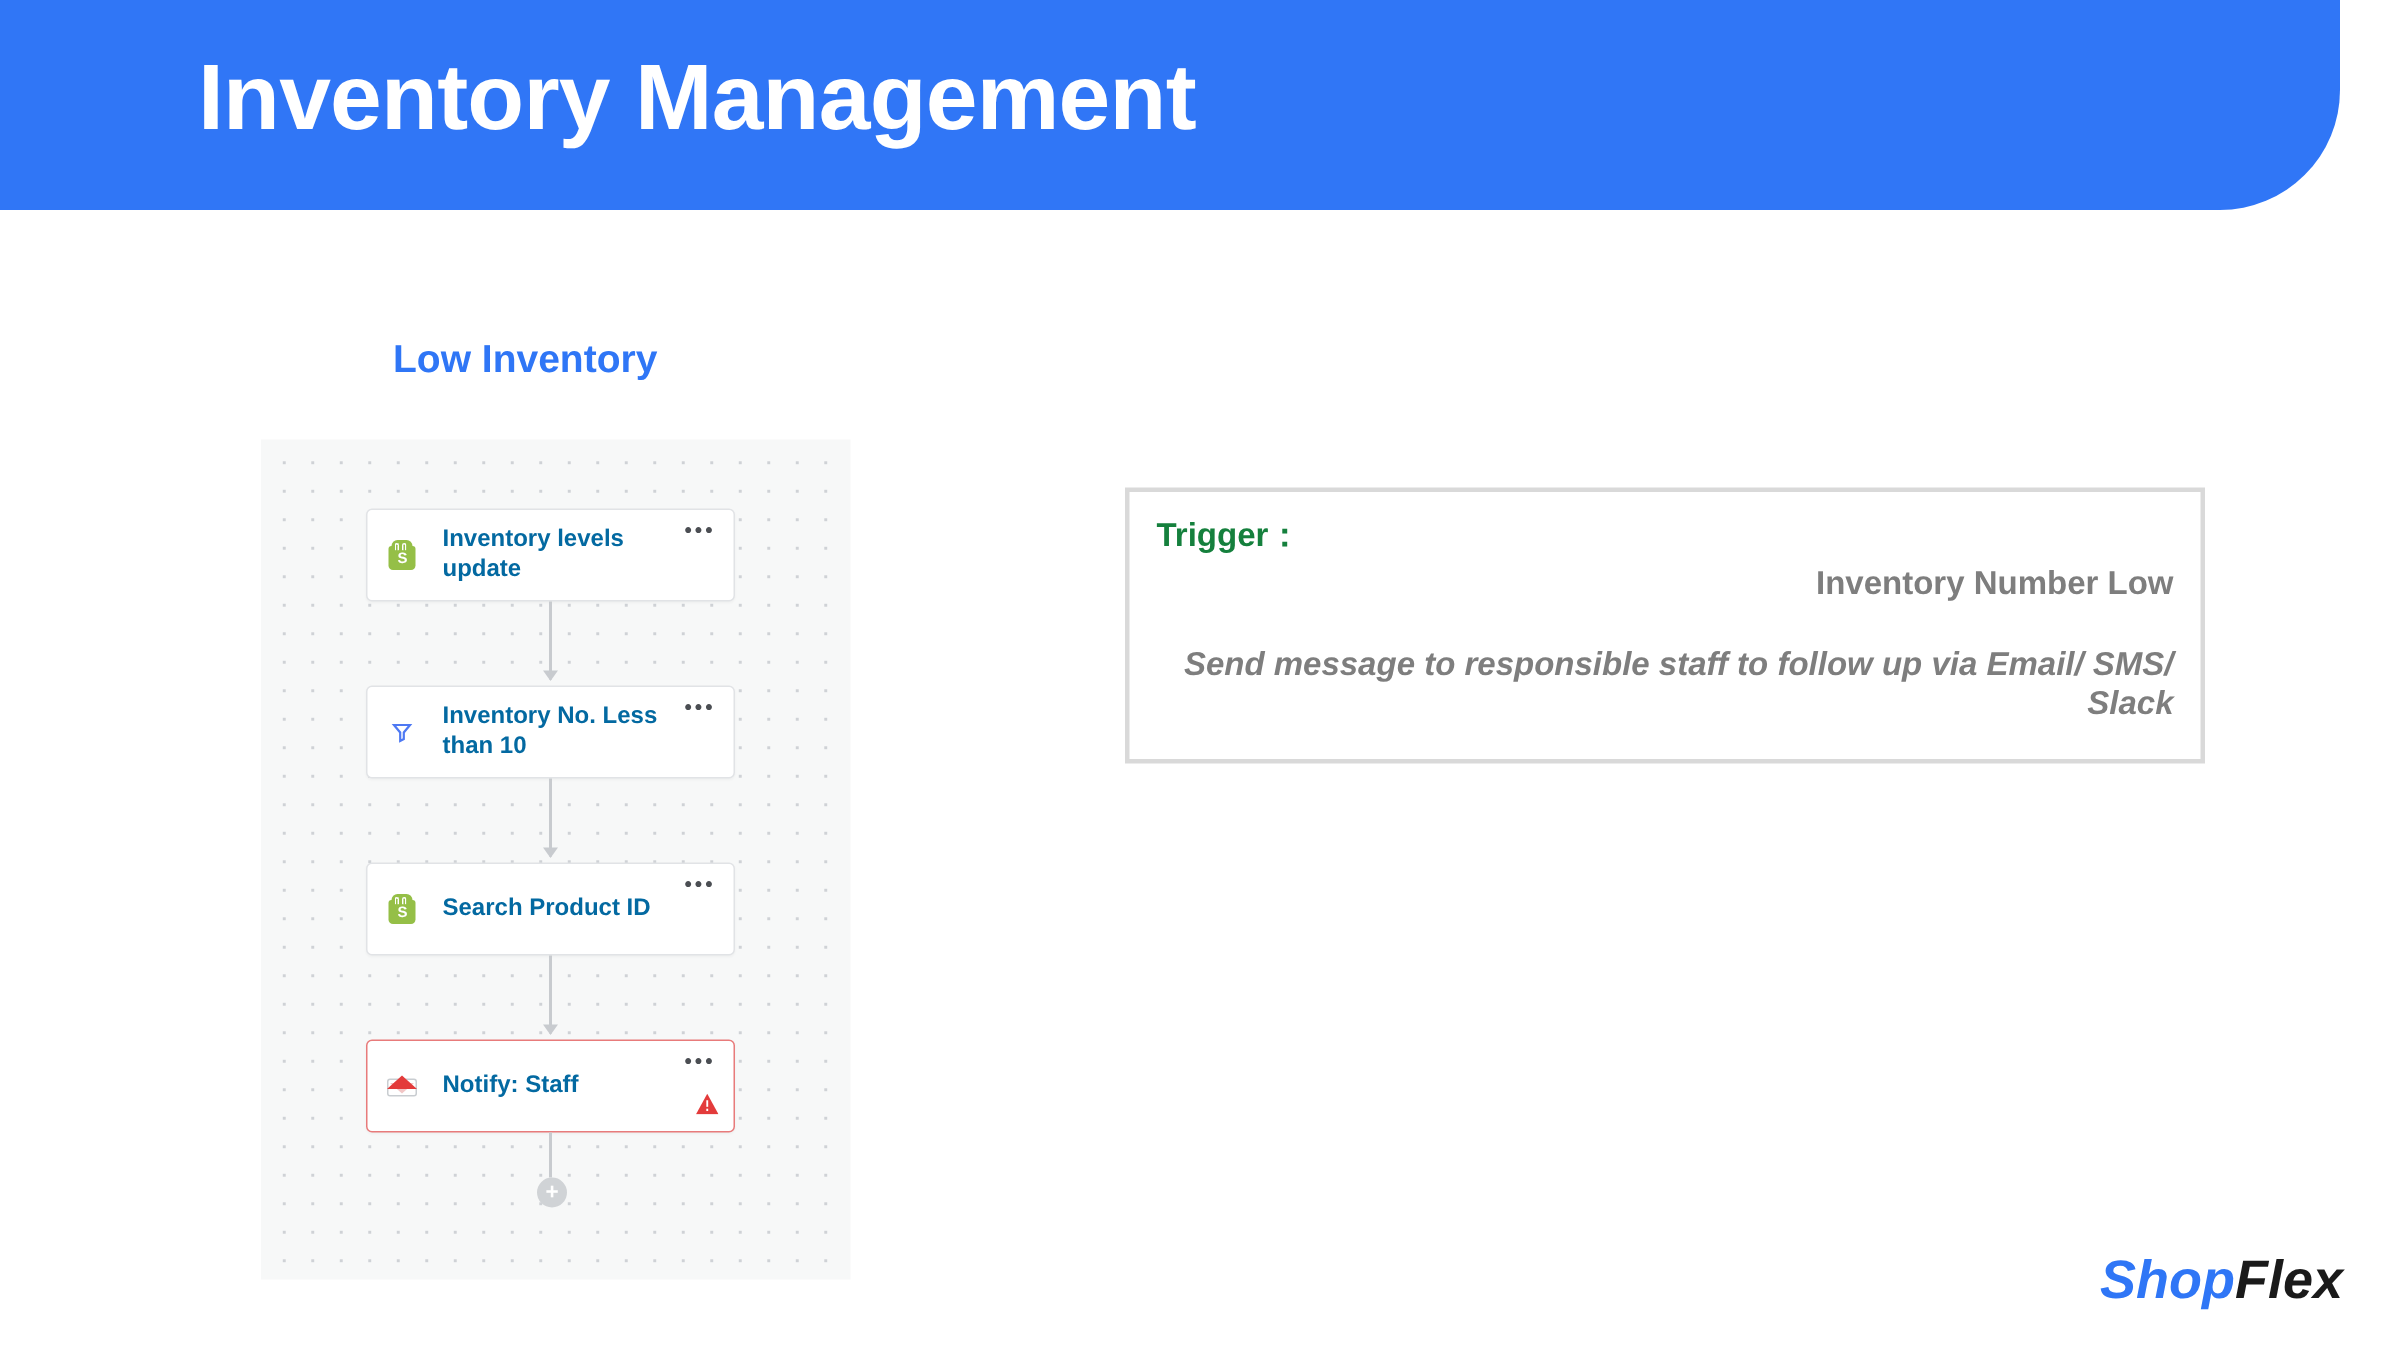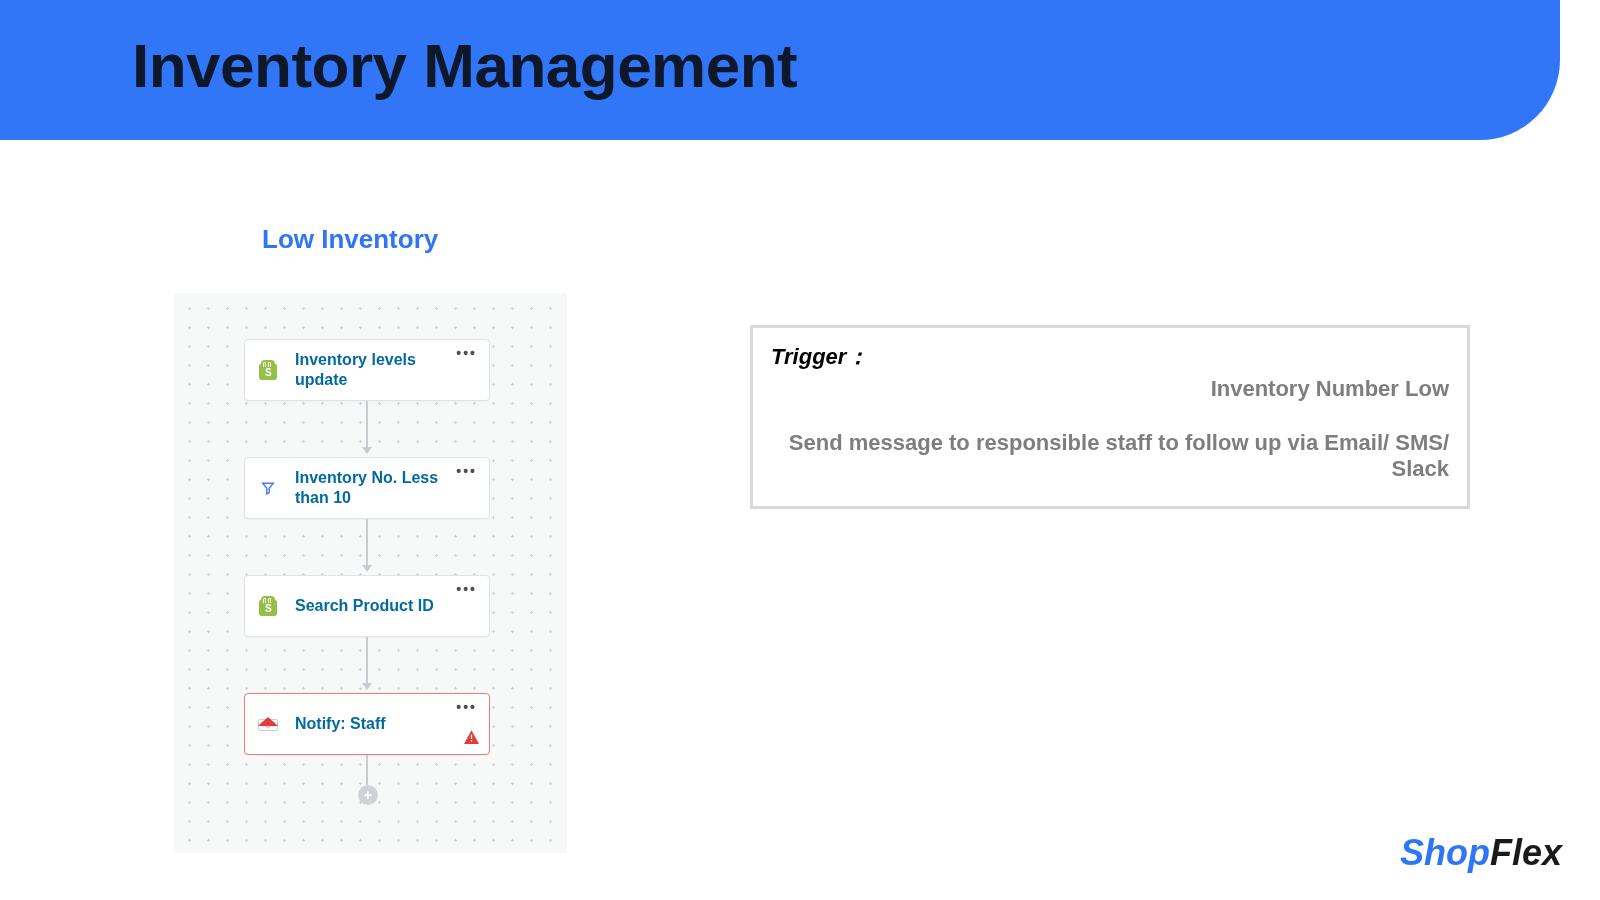--- a/index.html
+++ b/index.html
@@ -13,21 +13,21 @@
     width: 1560px;
     height: 140px;
     background: #3076F6;
     border-bottom-right-radius: 80px;
   }
   .banner h1 {
     position: absolute;
     left: 132px; top: 30px;
     font-size: 62px;
     font-weight: 800;
-    color: #0f172a;
+    color: #ffffff;
     letter-spacing: -0.5px;
   }
 
   
   .subtitle {
     position: absolute;
     left: 262px; top: 224px;
     font-size: 26px;
     font-weight: 800;
     color: #2F76F6;
@@ -154,35 +154,34 @@
   .info-box {
     position: absolute;
     left: 750px;
     top: 325px;
     width: 720px;
     border: 3px solid #D9D9D9;
     padding: 14px 18px 20px 18px;
   }
   .info-box .ttl {
     font-size: 22px;
-    font-style: italic;
-    font-weight: 800;
-    color: #000000;
+    font-weight: 800;
+    color: #15803d;
     margin-top: 6px;
   }
   .info-box .ttl.first { margin-top: 0; }
   .info-box .val {
     font-size: 22px;
     font-weight: 700;
     color: #7E7E7E;
     margin-top: 4px;
     margin-bottom: 28px;
     text-align: right;
   }
-  .info-box .val.last { margin-bottom: 4px; }
+  .info-box .val.last { margin-bottom: 4px; font-style: italic; }
 
   
   .logo {
     position: absolute;
     right: 38px;
     bottom: 26px;
     font-size: 36px;
     font-weight: 800;
     font-style: italic;
   }

